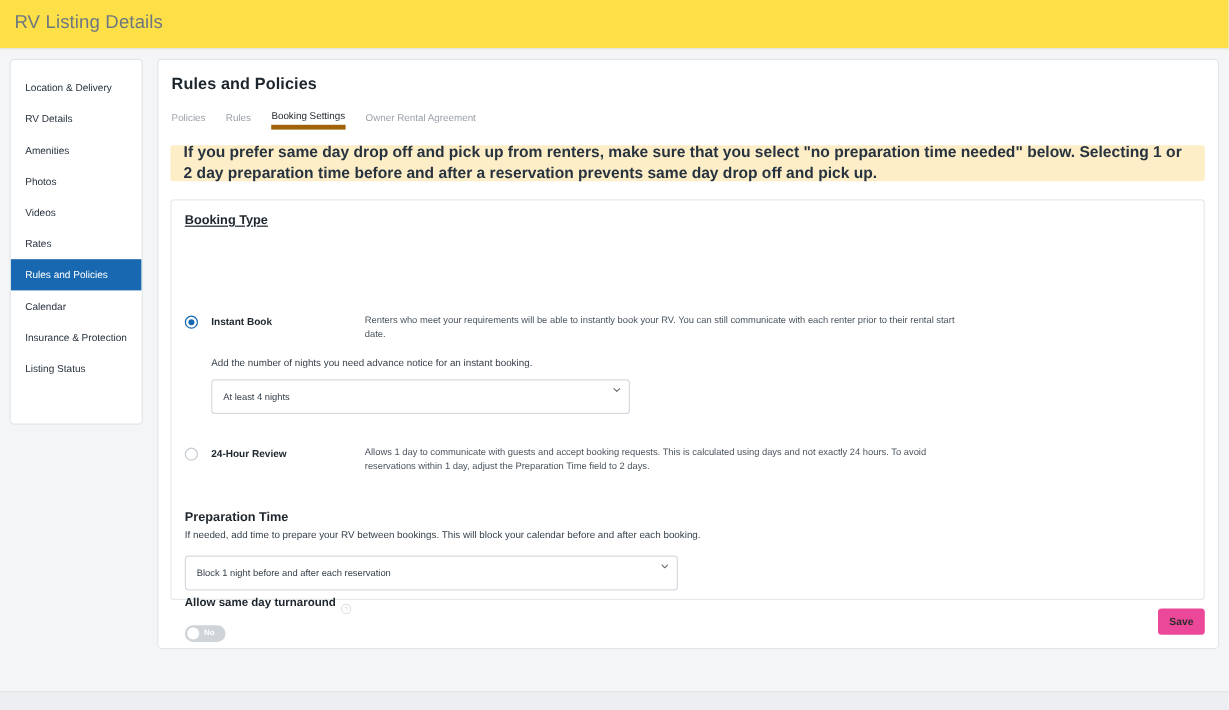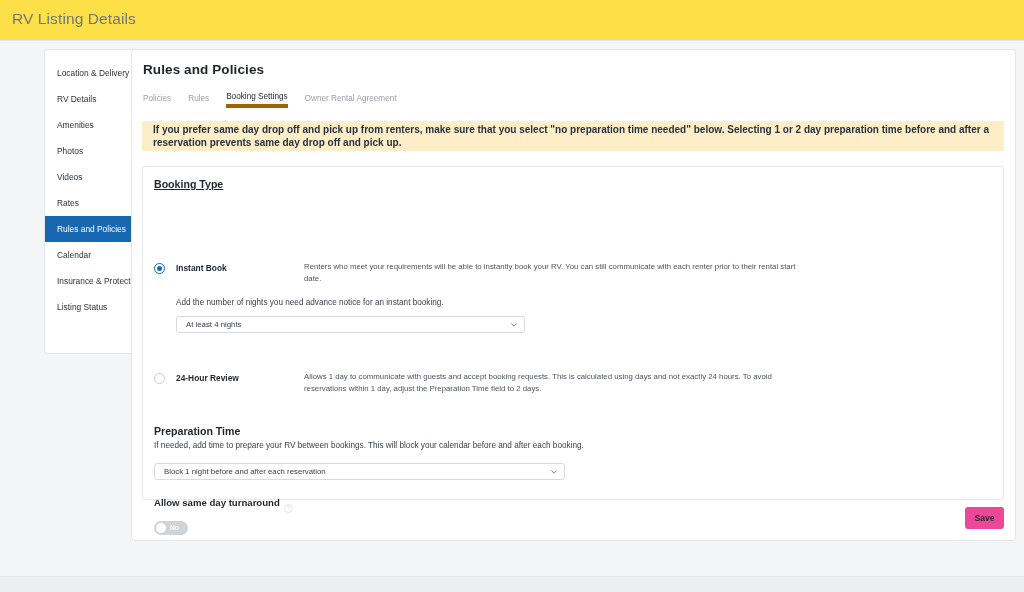--- a/index.html
+++ b/index.html
@@ -27,26 +27,25 @@
   .topbar-title {
     position: absolute; left: 12px; top: 10px;
     font-size: 15.5px;
     color: #6e7781;
     letter-spacing: .1px;
   }
 
   
   .sidebar {
     position: absolute; left: 8px; top: 49px;
-    width: 121px; height: 305px;
+    width: 111px; height: 305px;
     background: #ffffff;
     border: 1px solid #e2e5e9;
     border-radius: 4px;
     overflow: hidden;
-    margin-left: 36px;
   }
   .side-list { padding: 10px 0 8px 0; }
   .side-item {
     height: 26px;
     line-height: 26px;
     padding-left: 12px;
     font-size: 8.4px;
     color: #28333f;
     white-space: nowrap;
     cursor: pointer;
@@ -98,21 +97,21 @@
   .banner {
     position: absolute; left: 10px; top: 71px;
     width: 862px; height: 30px;
     background: #fdeec8;
     border-radius: 2px;
     display: flex;
     align-items: center;
   }
   .banner-text {
     padding: 0 11px;
-    font-size: 10px;
+    font-size: 13px;
     font-weight: bold;
     color: #27333f;
     line-height: 1.3;
   }
 
   
   .panel {
     position: absolute; left: 10px; top: 116px;
     width: 862px; height: 334px;
     background: #ffffff;
@@ -165,21 +164,21 @@
   
   .helper {
     position: absolute;
     font-size: 8.2px;
     color: #38424c;
   }
 
   
   .select {
     position: absolute;
-    height: 17px;
+    height: 29px;
     background: #ffffff;
     border: 1px solid #d7dbe0;
     border-radius: 3px;
     display: flex;
     align-items: center;
     cursor: pointer;
   }
   .select-value {
     padding-left: 9px;
     font-size: 7.8px;

